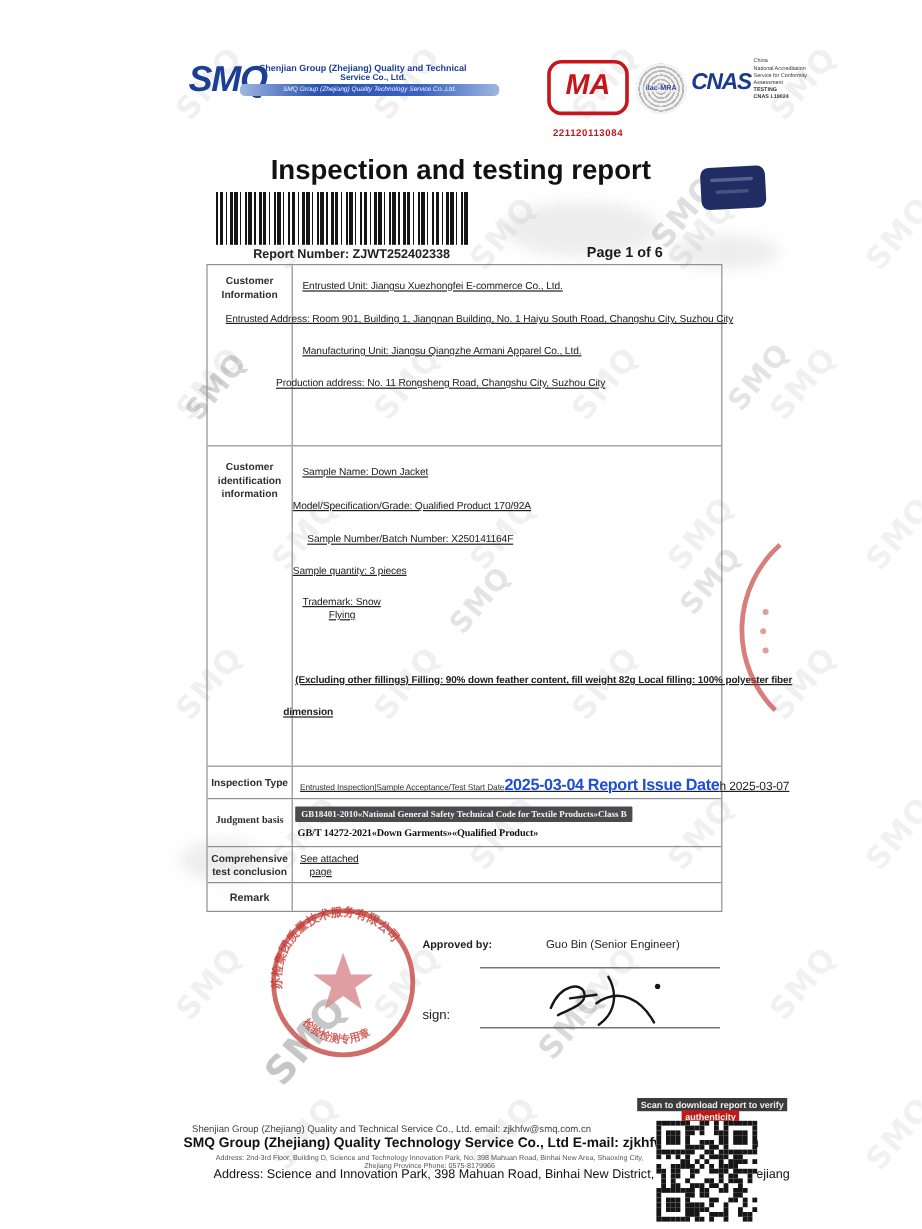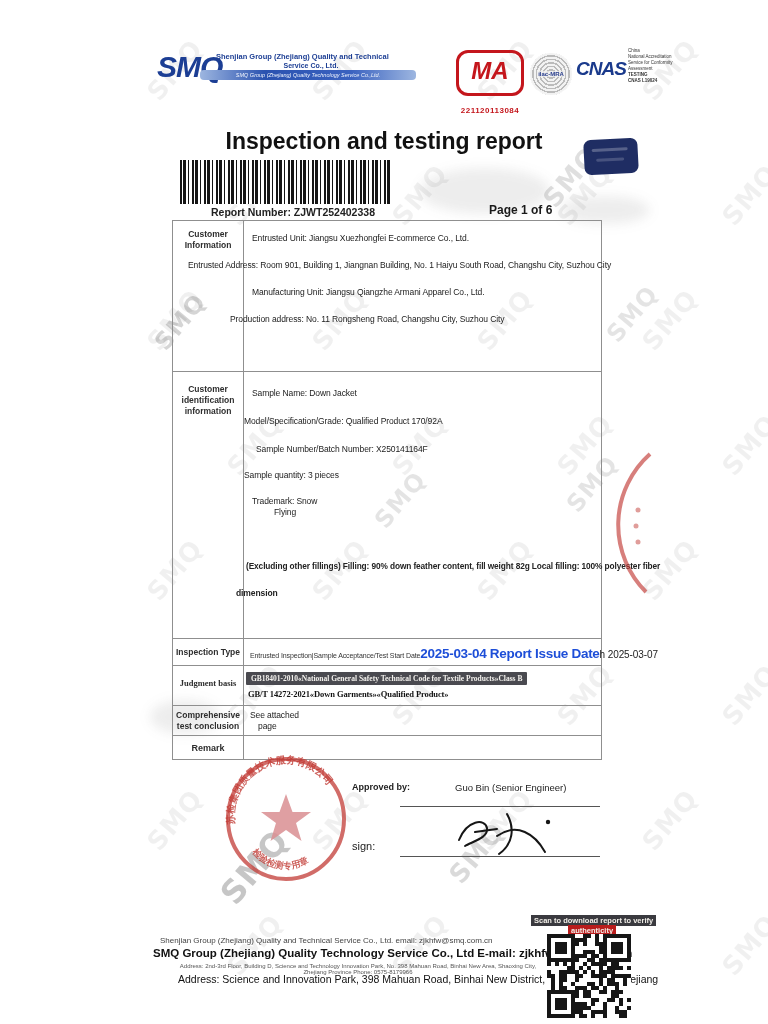--- a/index.html
+++ b/index.html
@@ -41,21 +41,21 @@
 
   
   #tbl{left:172px;top:220px;width:428px;height:538px;border:1px solid #8f8f8f;}
   .row{position:absolute;left:0;width:428px;border-top:1px solid #8f8f8f;box-sizing:border-box;}
   .row:first-child{border-top:none;}
   .hcell{position:absolute;left:0;top:0;bottom:0;width:71px;border-right:1px solid #8f8f8f;box-sizing:border-box;
          display:flex;align-items:flex-start;justify-content:center;text-align:center;
          font-size:8.5px;font-weight:600;color:#2e2e2e;padding-top:8px;line-height:11px;}
   .hcell.mid{align-items:flex-start;}
   .ccell{position:absolute;left:71px;top:0;bottom:0;right:0;font-size:8.5px;color:#222;}
-  .tline{position:absolute;white-space:nowrap;letter-spacing:-0.1px;}
+  .tline{position:absolute;white-space:nowrap;letter-spacing:-0.1px;text-decoration:underline;}
 
   .insp-small{font-size:7px;color:#333;}
   .insp-big{font-size:13.5px;font-weight:700;color:#1d4ed8;letter-spacing:-0.3px;}
   .insp-tail{font-size:10px;color:#222;}
 
   .jb1{position:absolute;left:2px;top:6px;background:#4a4a50;color:#f4f2ee;font-size:7.5px;font-weight:700;
        padding:2px 5px;white-space:nowrap;border-radius:1px;}
   .jb2{position:absolute;left:4px;top:23px;font-size:8.5px;font-weight:800;color:#111;white-space:nowrap;letter-spacing:-0.1px;}
 
   .remark-text{position:absolute;left:20px;right:10px;top:3px;text-align:center;font-weight:700;font-size:8.5px;line-height:11px;color:#111;}

